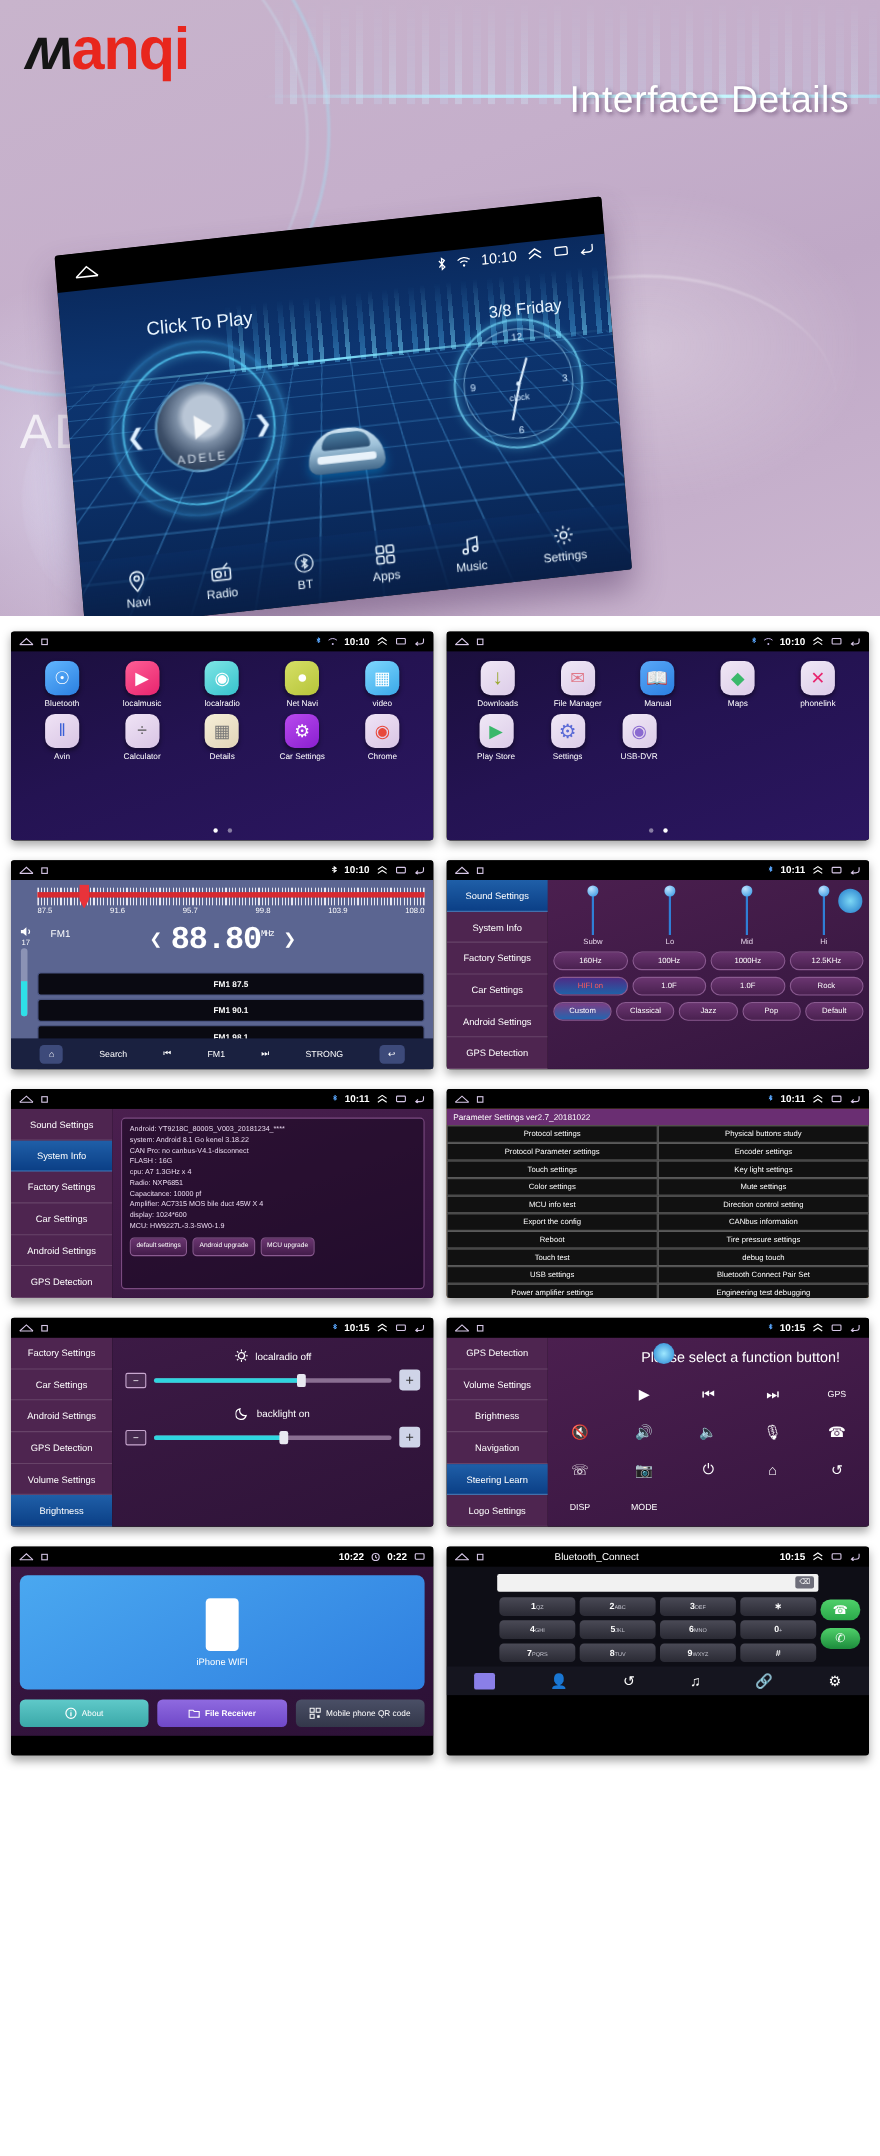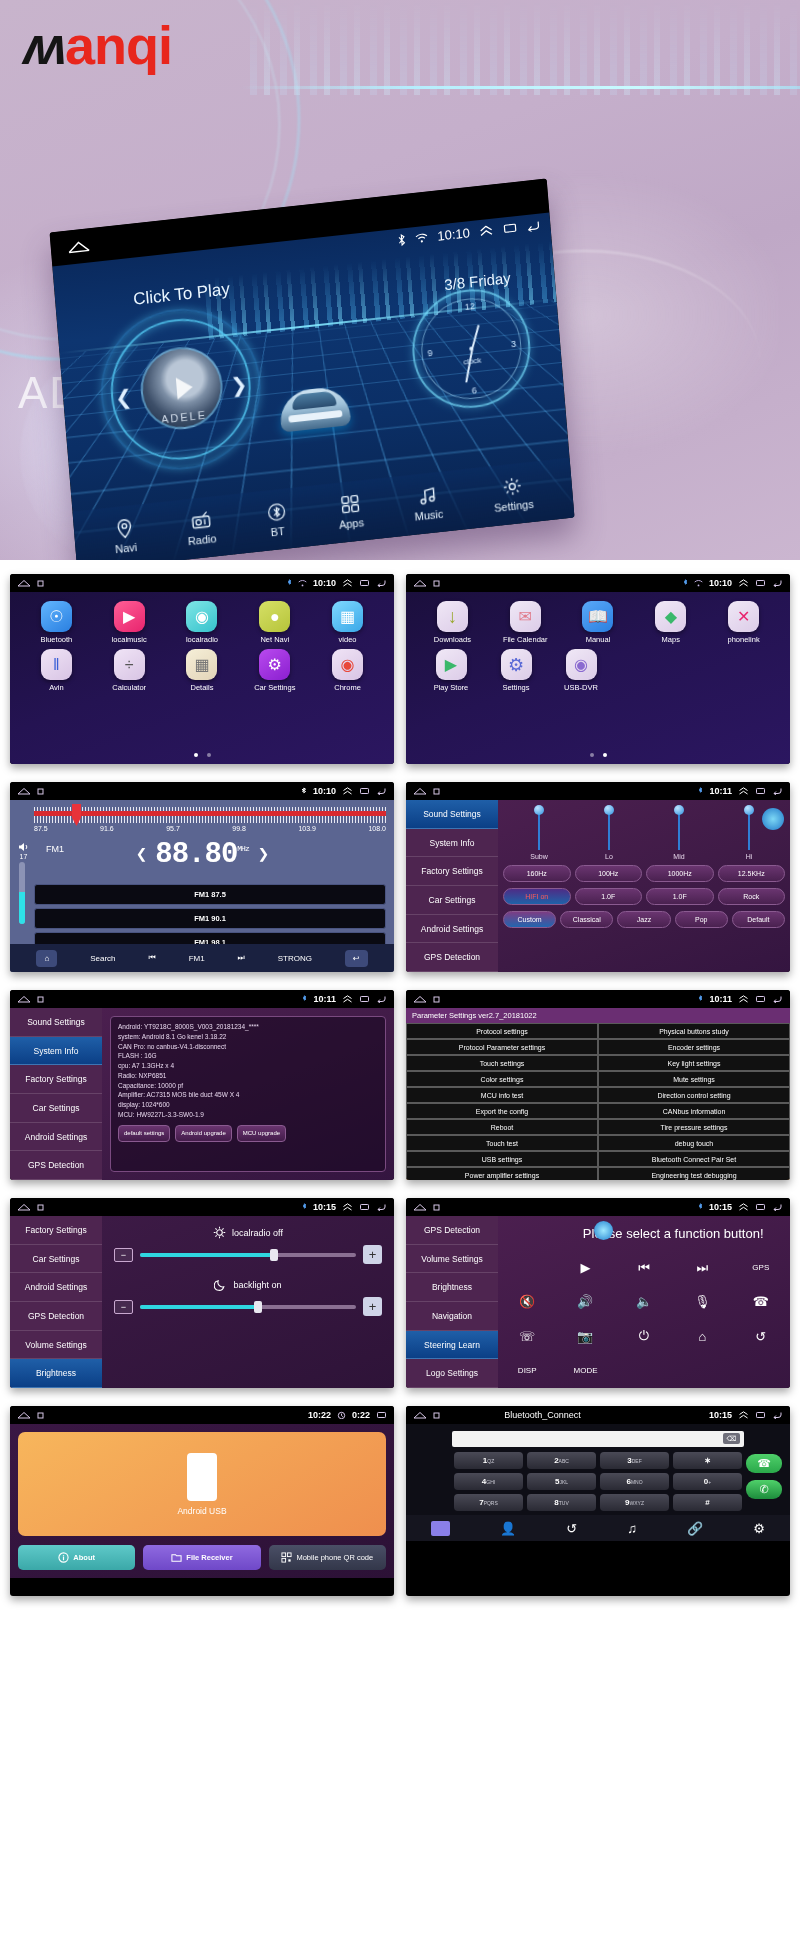--- a/index.html
+++ b/index.html
@@ -327,20 +327,21 @@
   <div class="skyline"></div>
   <div class="glowline"></div>
   <div class="carghost"></div>
   <div class="carline"></div>
   <div class="wheel"></div>
   <div class="ad-ghost">ADL</div>
 
   <div class="logo">
     <span class="w">ʍ</span><span class="rest">anqi</span>
   </div>
+  <div class="banner-title">Interface Details</div>
 
   <div class="hero-wrap">
     <div class="hero">
       <div class="hero-topbar">
         <svg width="24" height="13" viewBox="0 0 24 13">
             <path d="M2 11 L12 2 L22 11" fill="none" stroke="#fff" stroke-width="1.4"></path>
             <path d="M2 11 L22 11" stroke="#fff" stroke-width="1.4"></path>
           </svg>
       </div>
       <div class="hero-body">
@@ -569,21 +570,21 @@
     </div>
     <div class="scr">
       <div class="drawer">
         <div class="approw">
           <div class="app">
               <span class="ic" style="background:linear-gradient(145deg,#f0e8f6,#dccce8);color:#9aa82f;font-size:19px">↓</span>
               <span class="nm">Downloads</span>
             </div>
           <div class="app">
               <span class="ic" style="background:linear-gradient(145deg,#f0e8f6,#dccce8);color:#e07a8a">✉</span>
-              <span class="nm">File Calendar</span>
+              <span class="nm">File Manager</span>
             </div>
           <div class="app">
               <span class="ic" style="background:linear-gradient(145deg,#5aa8f8,#2a7fe0)">📖</span>
               <span class="nm">Manual</span>
             </div>
           <div class="app">
               <span class="ic" style="background:linear-gradient(145deg,#f0e8f6,#dccce8);color:#3ab86b">◆</span>
               <span class="nm">Maps</span>
             </div>
           <div class="app">
@@ -1055,32 +1056,32 @@
           </svg>
         <span class="t">0:22</span>
         <svg width="11" height="8" viewBox="0 0 11 8">
             <rect x="1.5" y="1.5" width="8" height="5" rx=".8" fill="none" stroke="#d8c8e8" stroke-width="1"></rect>
           </svg>
       </span>
     </div>
     <div class="scr">
       <div class="plwrap">
         <div class="plcards">
-          <div class="plcard a">
+          <div class="plcard b">
             <span class="plphone"></span>
-            <span class="cl">Android USB</span>
+            <span class="cl">iPhone WIFI</span>
           </div>
         </div>
         <div class="plbtns">
           <span class="plbtn g">
               <svg width="11" height="11" viewBox="0 0 12 12">
                 <circle cx="6" cy="6" r="5" fill="none" stroke="#fff" stroke-width="1.2"></circle>
                 <path d="M6 5v4M6 3.2v.9" stroke="#fff" stroke-width="1.3"></path>
               </svg>
-              <b style="font-weight:700">About</b>
+              <b style="font-weight:400">About</b>
             </span>
           <span class="plbtn p">
               <svg width="11" height="11" viewBox="0 0 12 12">
                 <path d="M1 3h4l1 1.2h5V10H1z" fill="none" stroke="#fff" stroke-width="1.1"></path>
               </svg>
               <b style="font-weight:700">File Receiver</b>
             </span>
           <span class="plbtn t">
               <svg width="11" height="11" viewBox="0 0 12 12">
                 <rect x="1" y="1" width="4" height="4" fill="none" stroke="#fff" stroke-width="1"></rect>

